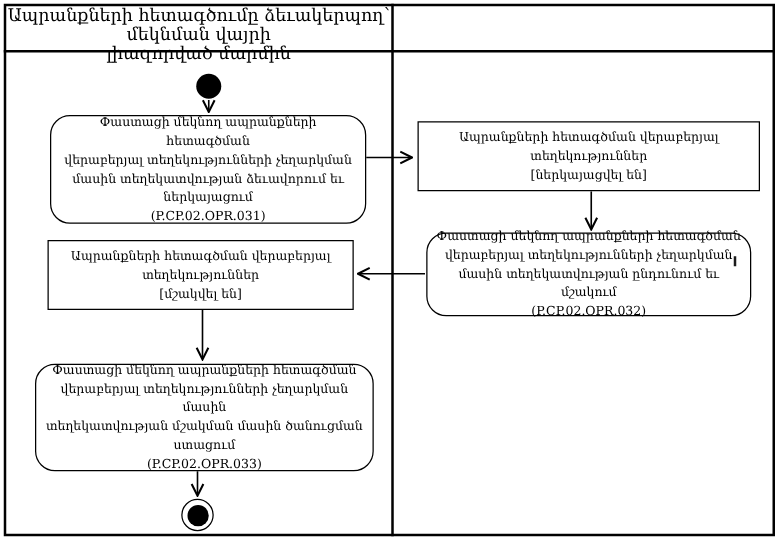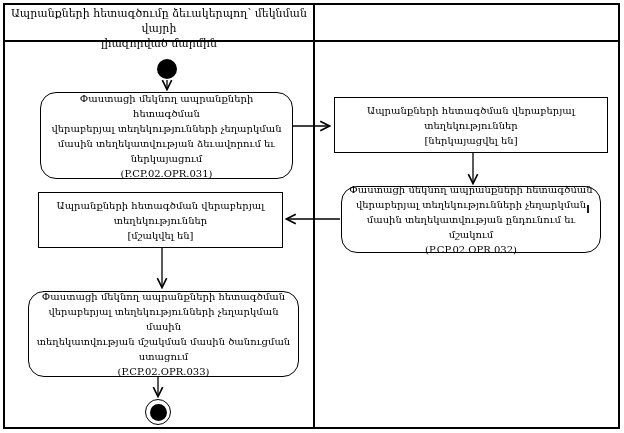--- a/index.html
+++ b/index.html
@@ -4,21 +4,21 @@
 <style>
   html,body{margin:0;padding:0;background:#ffffff;}
   .stage{
     position:relative;width:624px;height:433px;background:#ffffff;
     font-family:"DejaVu Serif","DejaVu Sans",serif;color:#000;overflow:hidden;
   }
   .frame{position:absolute;left:3px;top:3px;width:617px;height:426px;
     border:2px solid #000;box-sizing:border-box;}
   .vdivider{position:absolute;left:313px;top:3px;width:2px;height:426px;background:#000;}
   .hheader{position:absolute;left:3px;top:40px;width:617px;height:2px;background:#000;}
-  .lane-header{position:absolute;top:6px;text-align:center;font-size:11px;line-height:15px;white-space:pre-line;}
+  .lane-header{position:absolute;top:6px;text-align:center;font-size:14px;line-height:15px;white-space:pre-line;}
   .lane-header.left{left:6px;width:306px;}
   .lane-header.right{left:317px;width:302px;}
   .node{position:absolute;box-sizing:border-box;border:1.5px solid #000;background:#fff;
     display:flex;align-items:center;justify-content:center;text-align:center;
     font-size:10px;line-height:15px;padding:2px 6px;}
   .node .txt{white-space:pre-line;}
   .rounded{border-radius:16px;}
   .initial{position:absolute;left:157px;top:59px;width:20px;height:20px;border-radius:50%;background:#000;}
   .final-outer{position:absolute;left:145px;top:399px;width:26px;height:26px;border-radius:50%;
     border:1.5px solid #000;box-sizing:border-box;display:flex;align-items:center;justify-content:center;}

